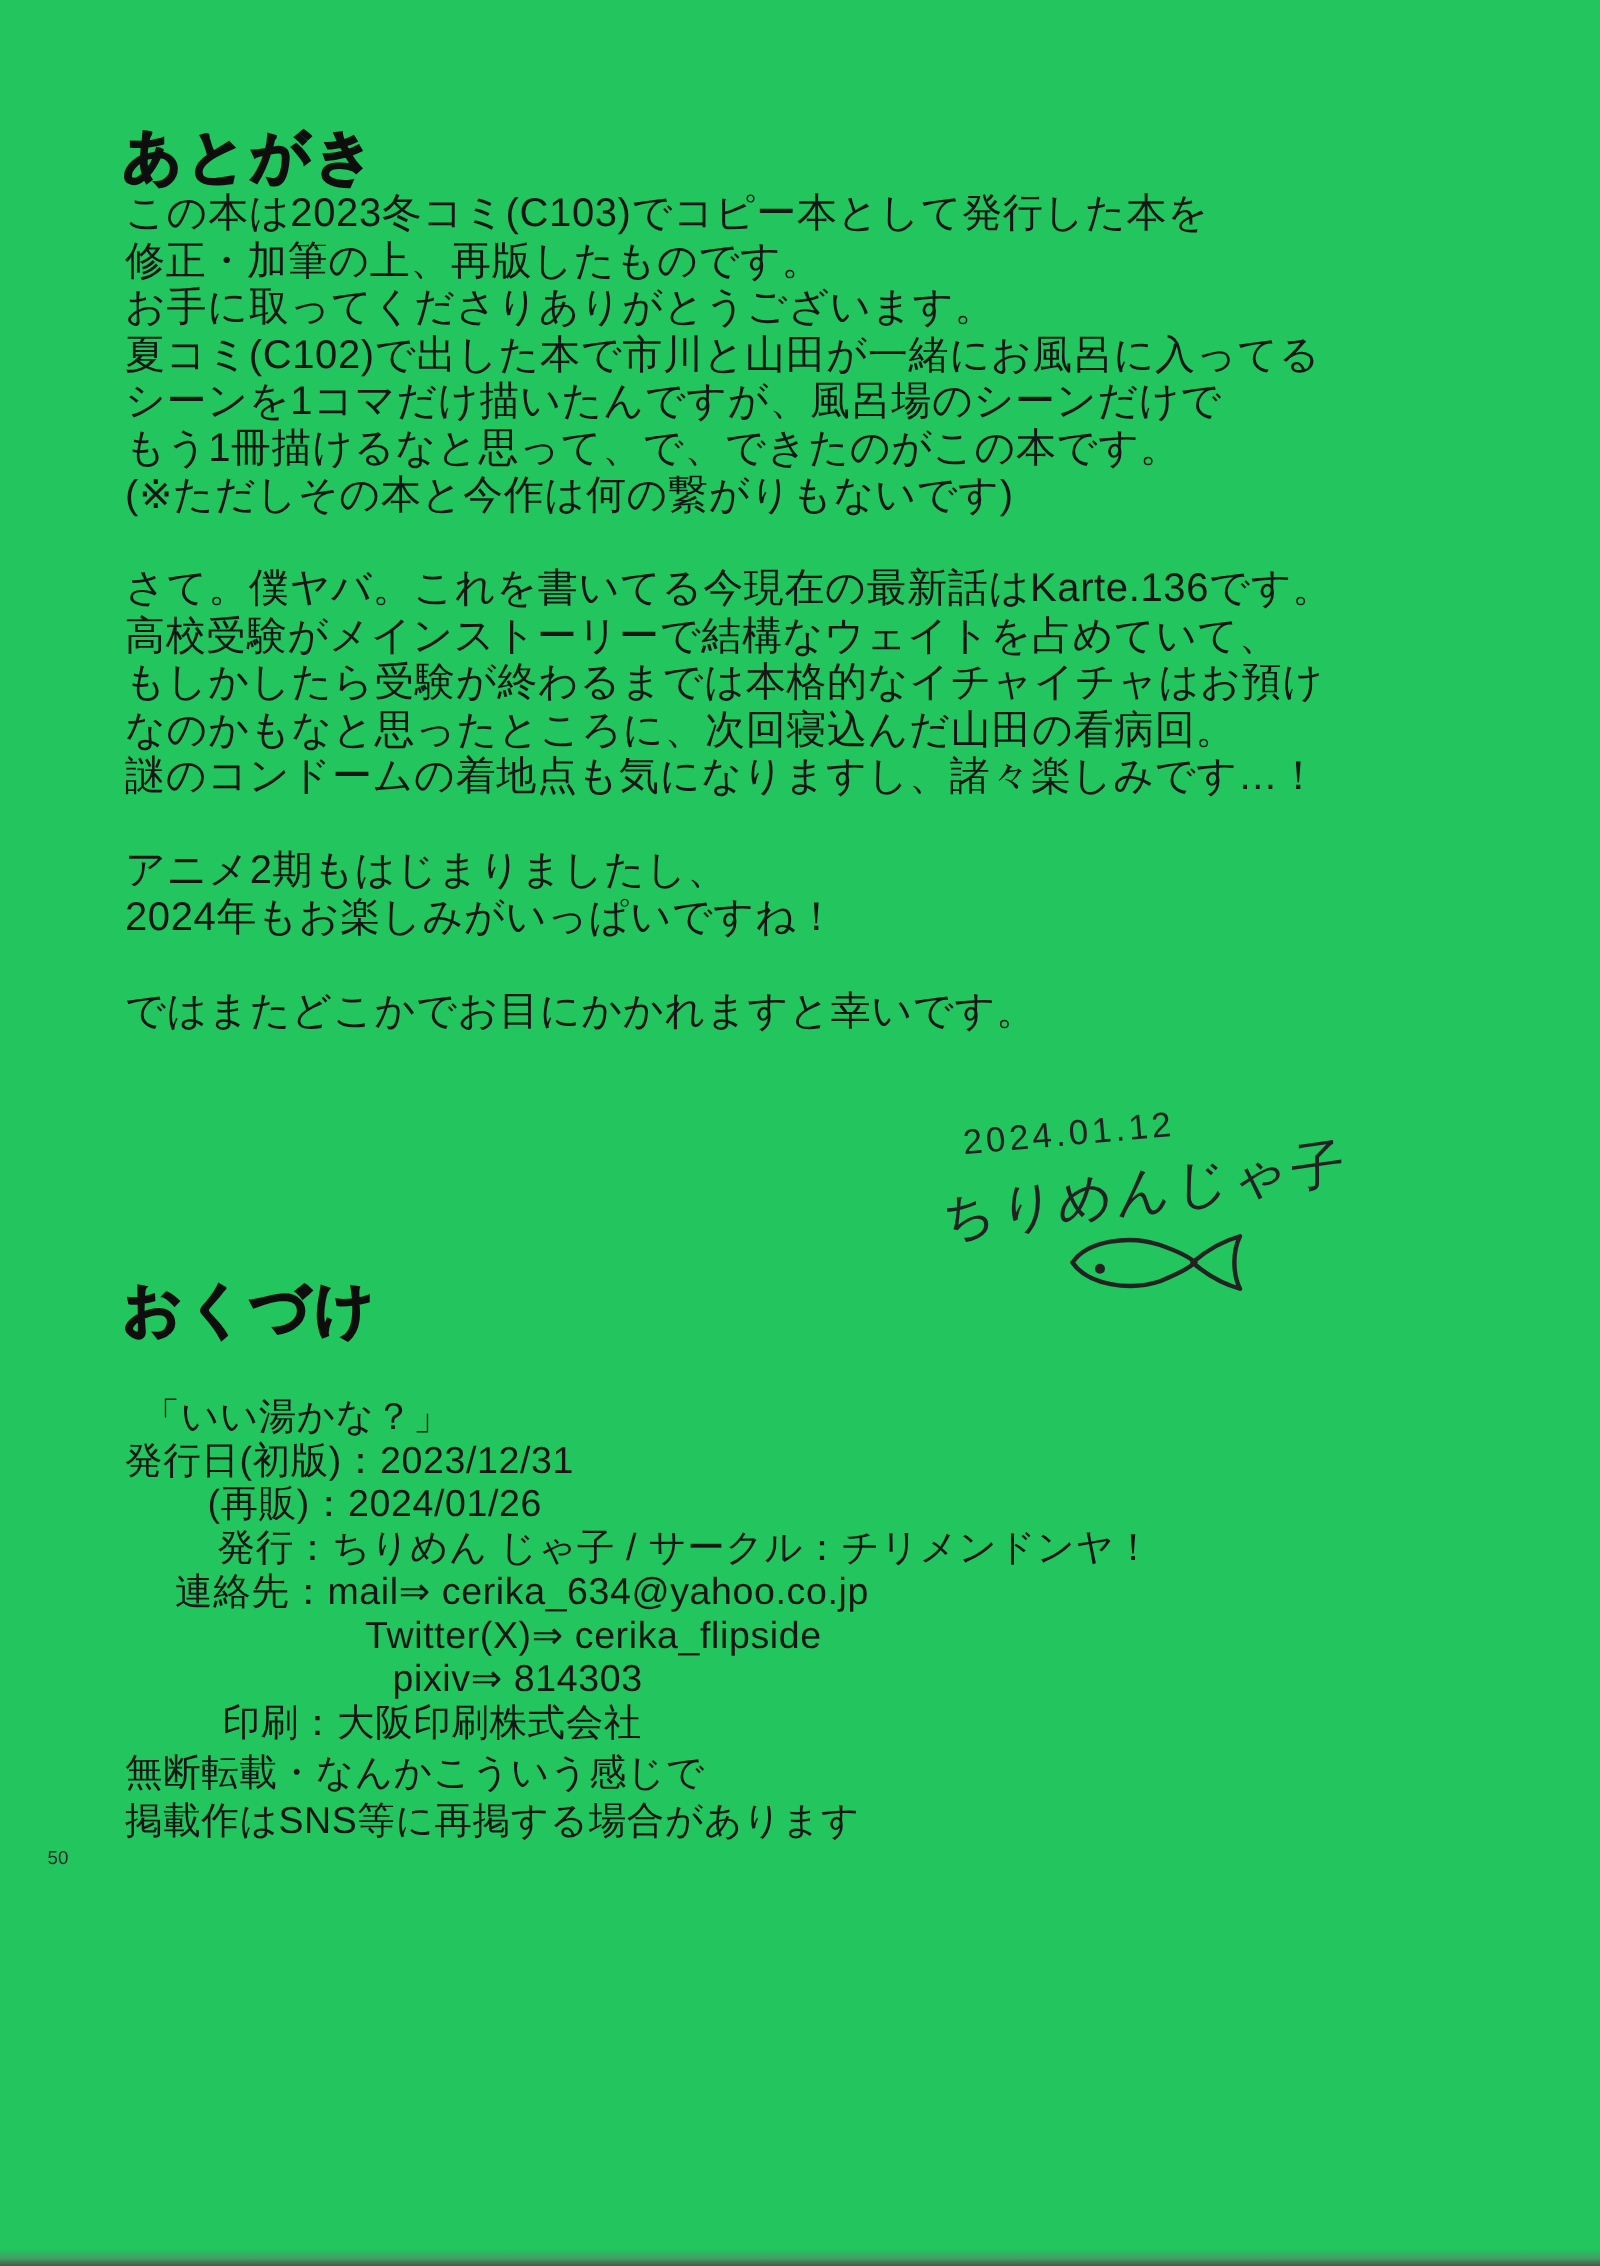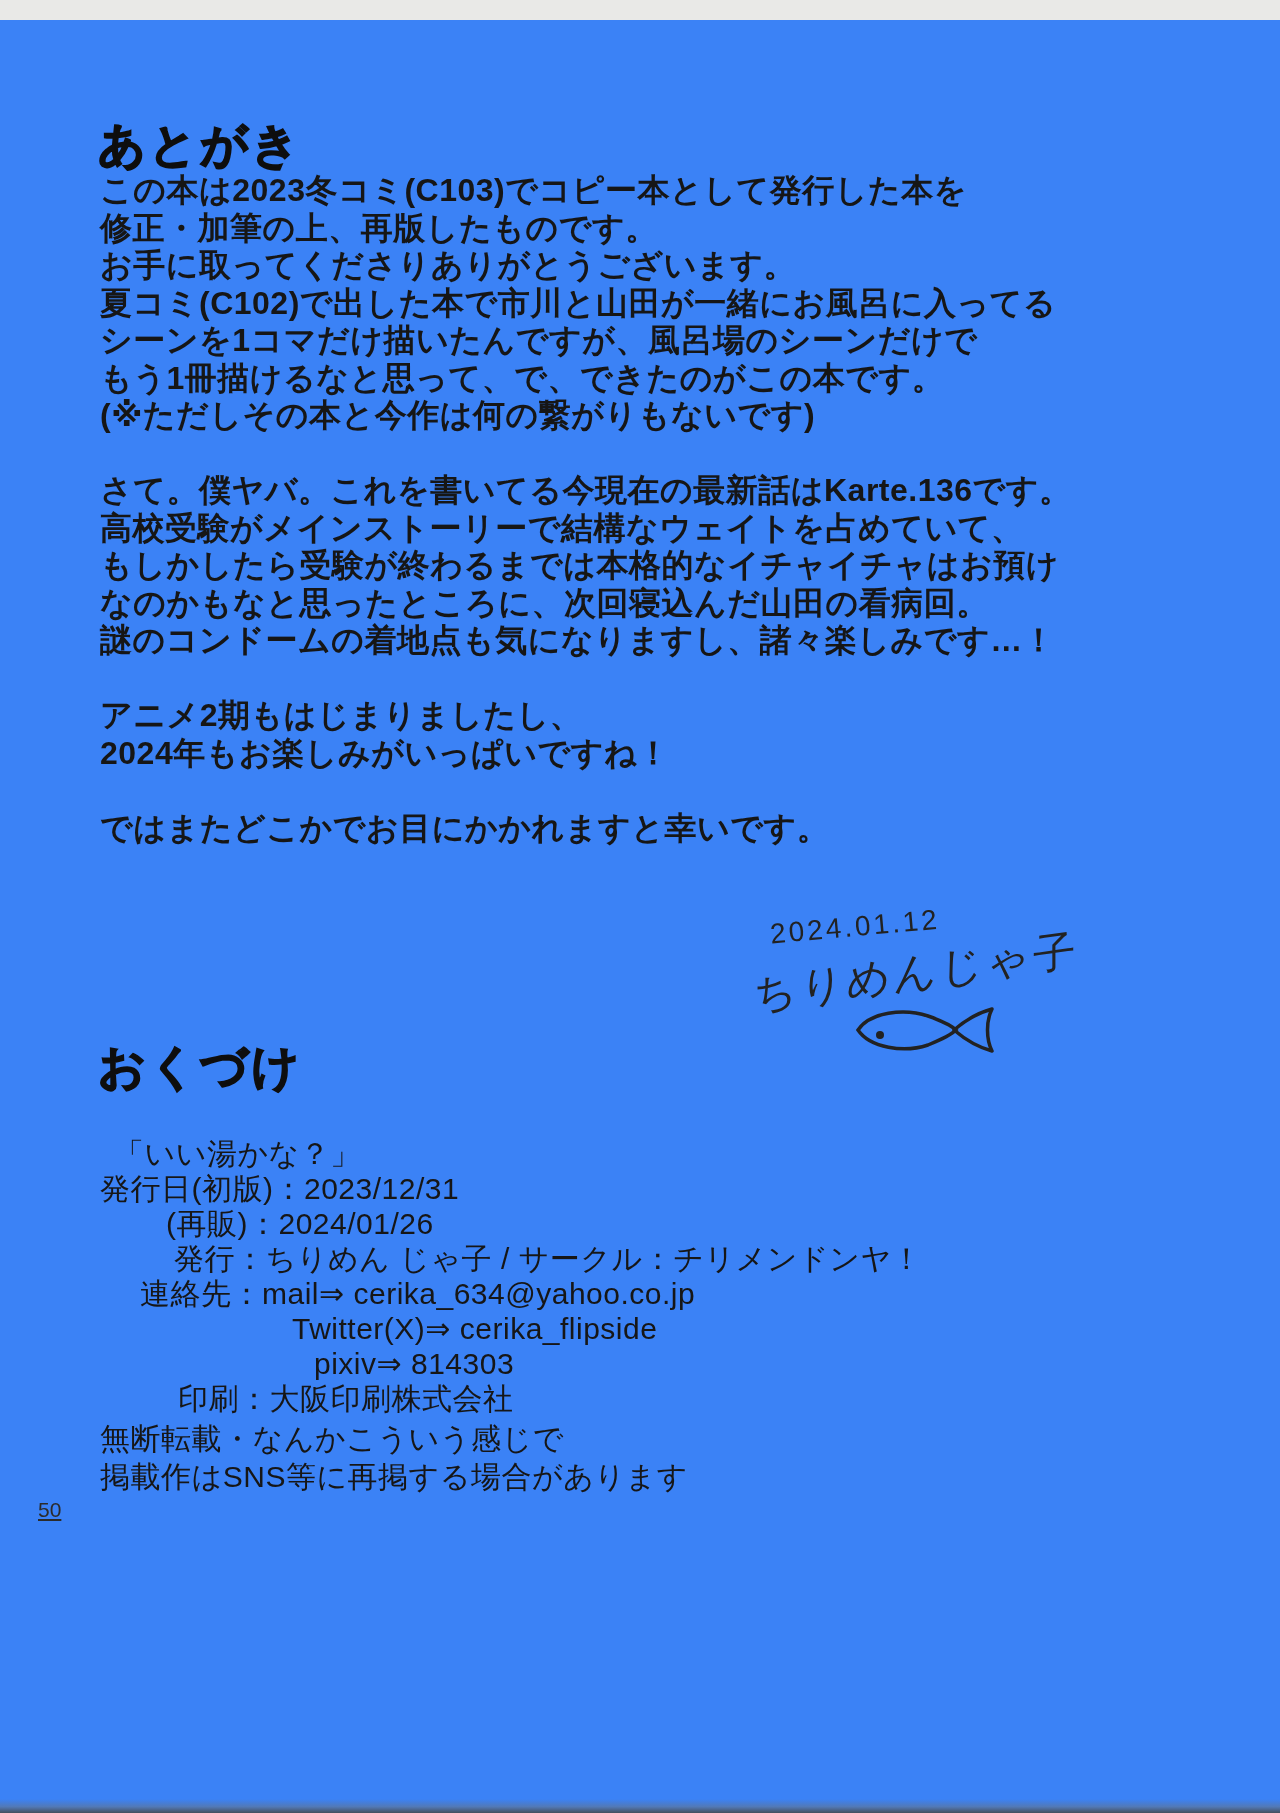--- a/index.html
+++ b/index.html
@@ -5,35 +5,34 @@
   html,body{margin:0;padding:0;}
   body{
     width:1280px;height:1813px;
     background:#e9e9e7;
     font-family:"Liberation Sans","DejaVu Sans",sans-serif;
     color:#161616;
     position:relative;
   }
   .page{
     position:absolute;inset:0;
-    background:#3b82f6;
+    background:#22c55e;
     overflow:hidden;
-    margin-top:20px;
   }
   .heading{
     position:absolute;left:98px;
     font-size:47px;font-weight:900;letter-spacing:3px;
     color:#0e0e0e;
     -webkit-text-stroke:1.5px #0e0e0e;
   }
   .afterword-title{top:94px;}
   .colophon-title{top:1016px;}
   .afterword-body{
     position:absolute;left:100px;top:152px;width:1140px;
-    font-size:32px;line-height:37.5px;font-weight:700;
+    font-size:32px;line-height:37.5px;font-weight:400;
     letter-spacing:0.5px;
   }
   .af-line{height:37.5px;white-space:nowrap;}
   .hand{color:#222;}
   .hand-date{
     position:absolute;left:770px;top:891px;
     font-size:28px;letter-spacing:3px;
     transform:rotate(-5deg);
     font-weight:500;
   }
@@ -59,21 +58,21 @@
   .co-5{padding-left:192px;}
   .co-6{padding-left:214px;}
   .co-7{padding-left:78px;}
   .notice{
     position:absolute;left:100px;top:1400px;
     font-size:30px;line-height:38px;font-weight:500;
     letter-spacing:0.5px;
   }
   .page-number{
     position:absolute;left:38px;top:1478px;
-    font-size:21px;color:#2b2b2b;text-decoration:underline;
+    font-size:15px;color:#2b2b2b;
   }
   .bottom-edge{
     position:absolute;left:0;right:0;bottom:0;height:14px;
     background:linear-gradient(to bottom,
       rgba(130,130,125,0) 0%,
       rgba(110,110,105,0.45) 55%,
       rgba(70,70,66,0.85) 100%);
   }
 </style>
 </head>

